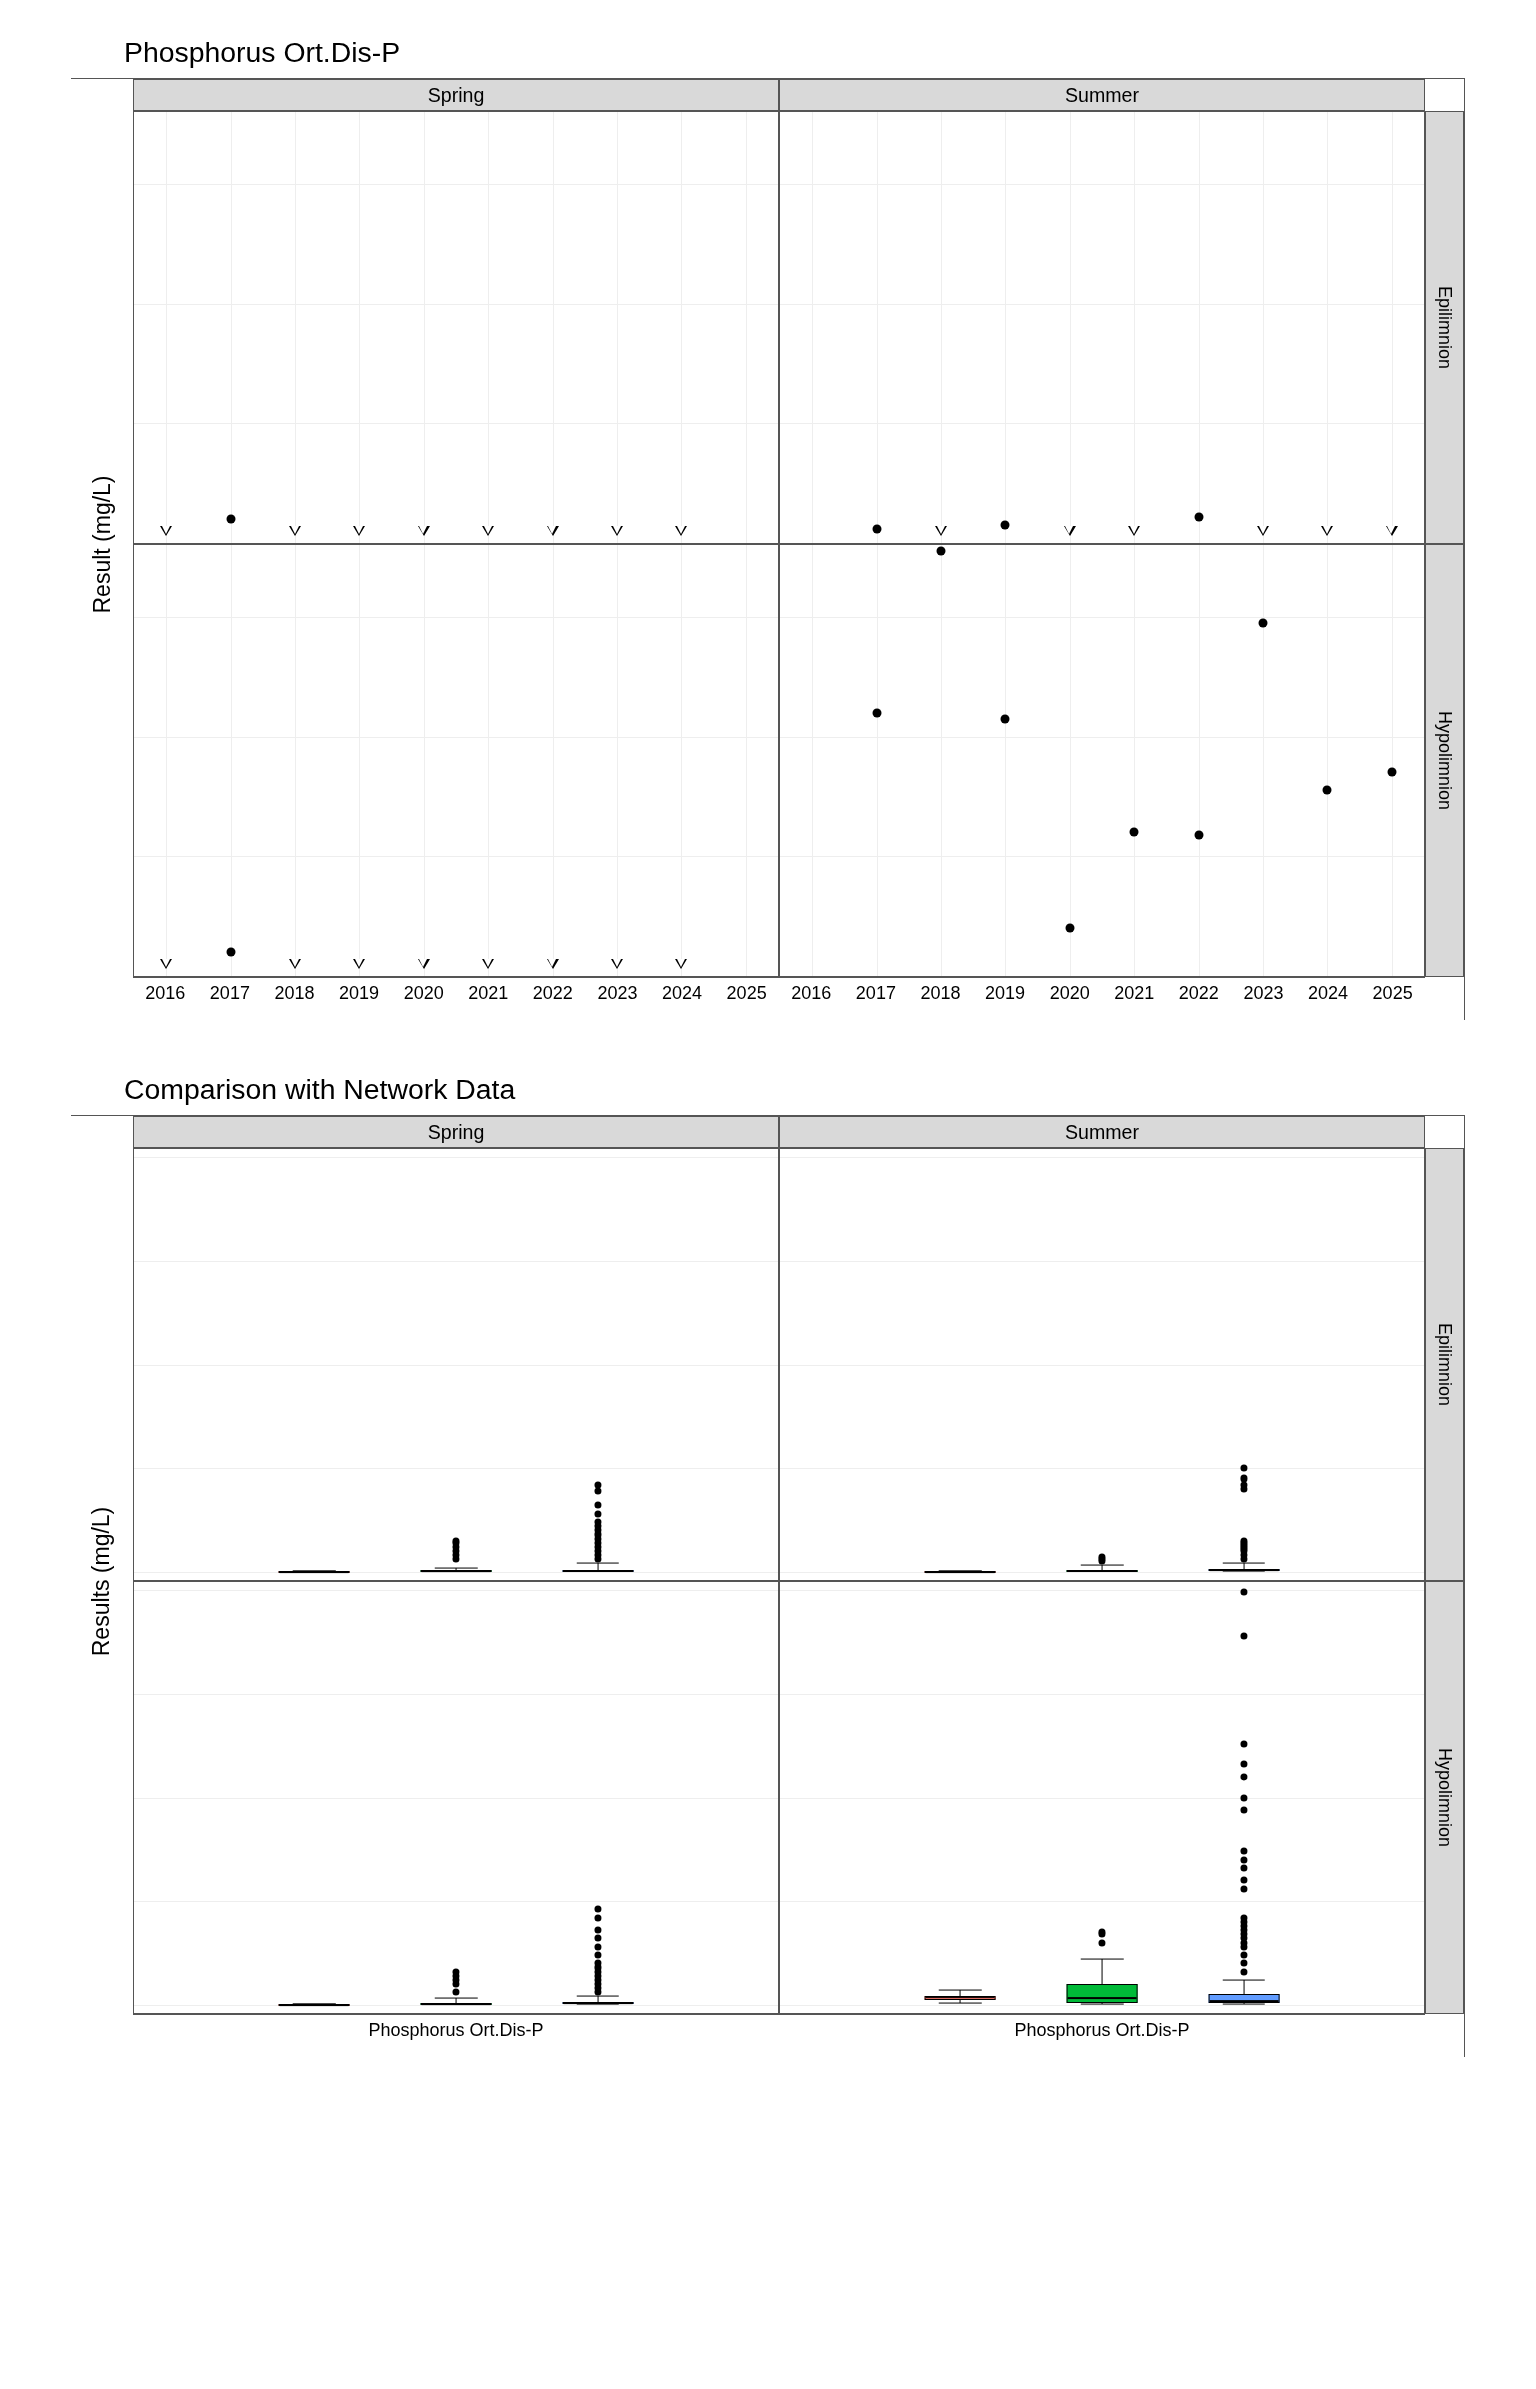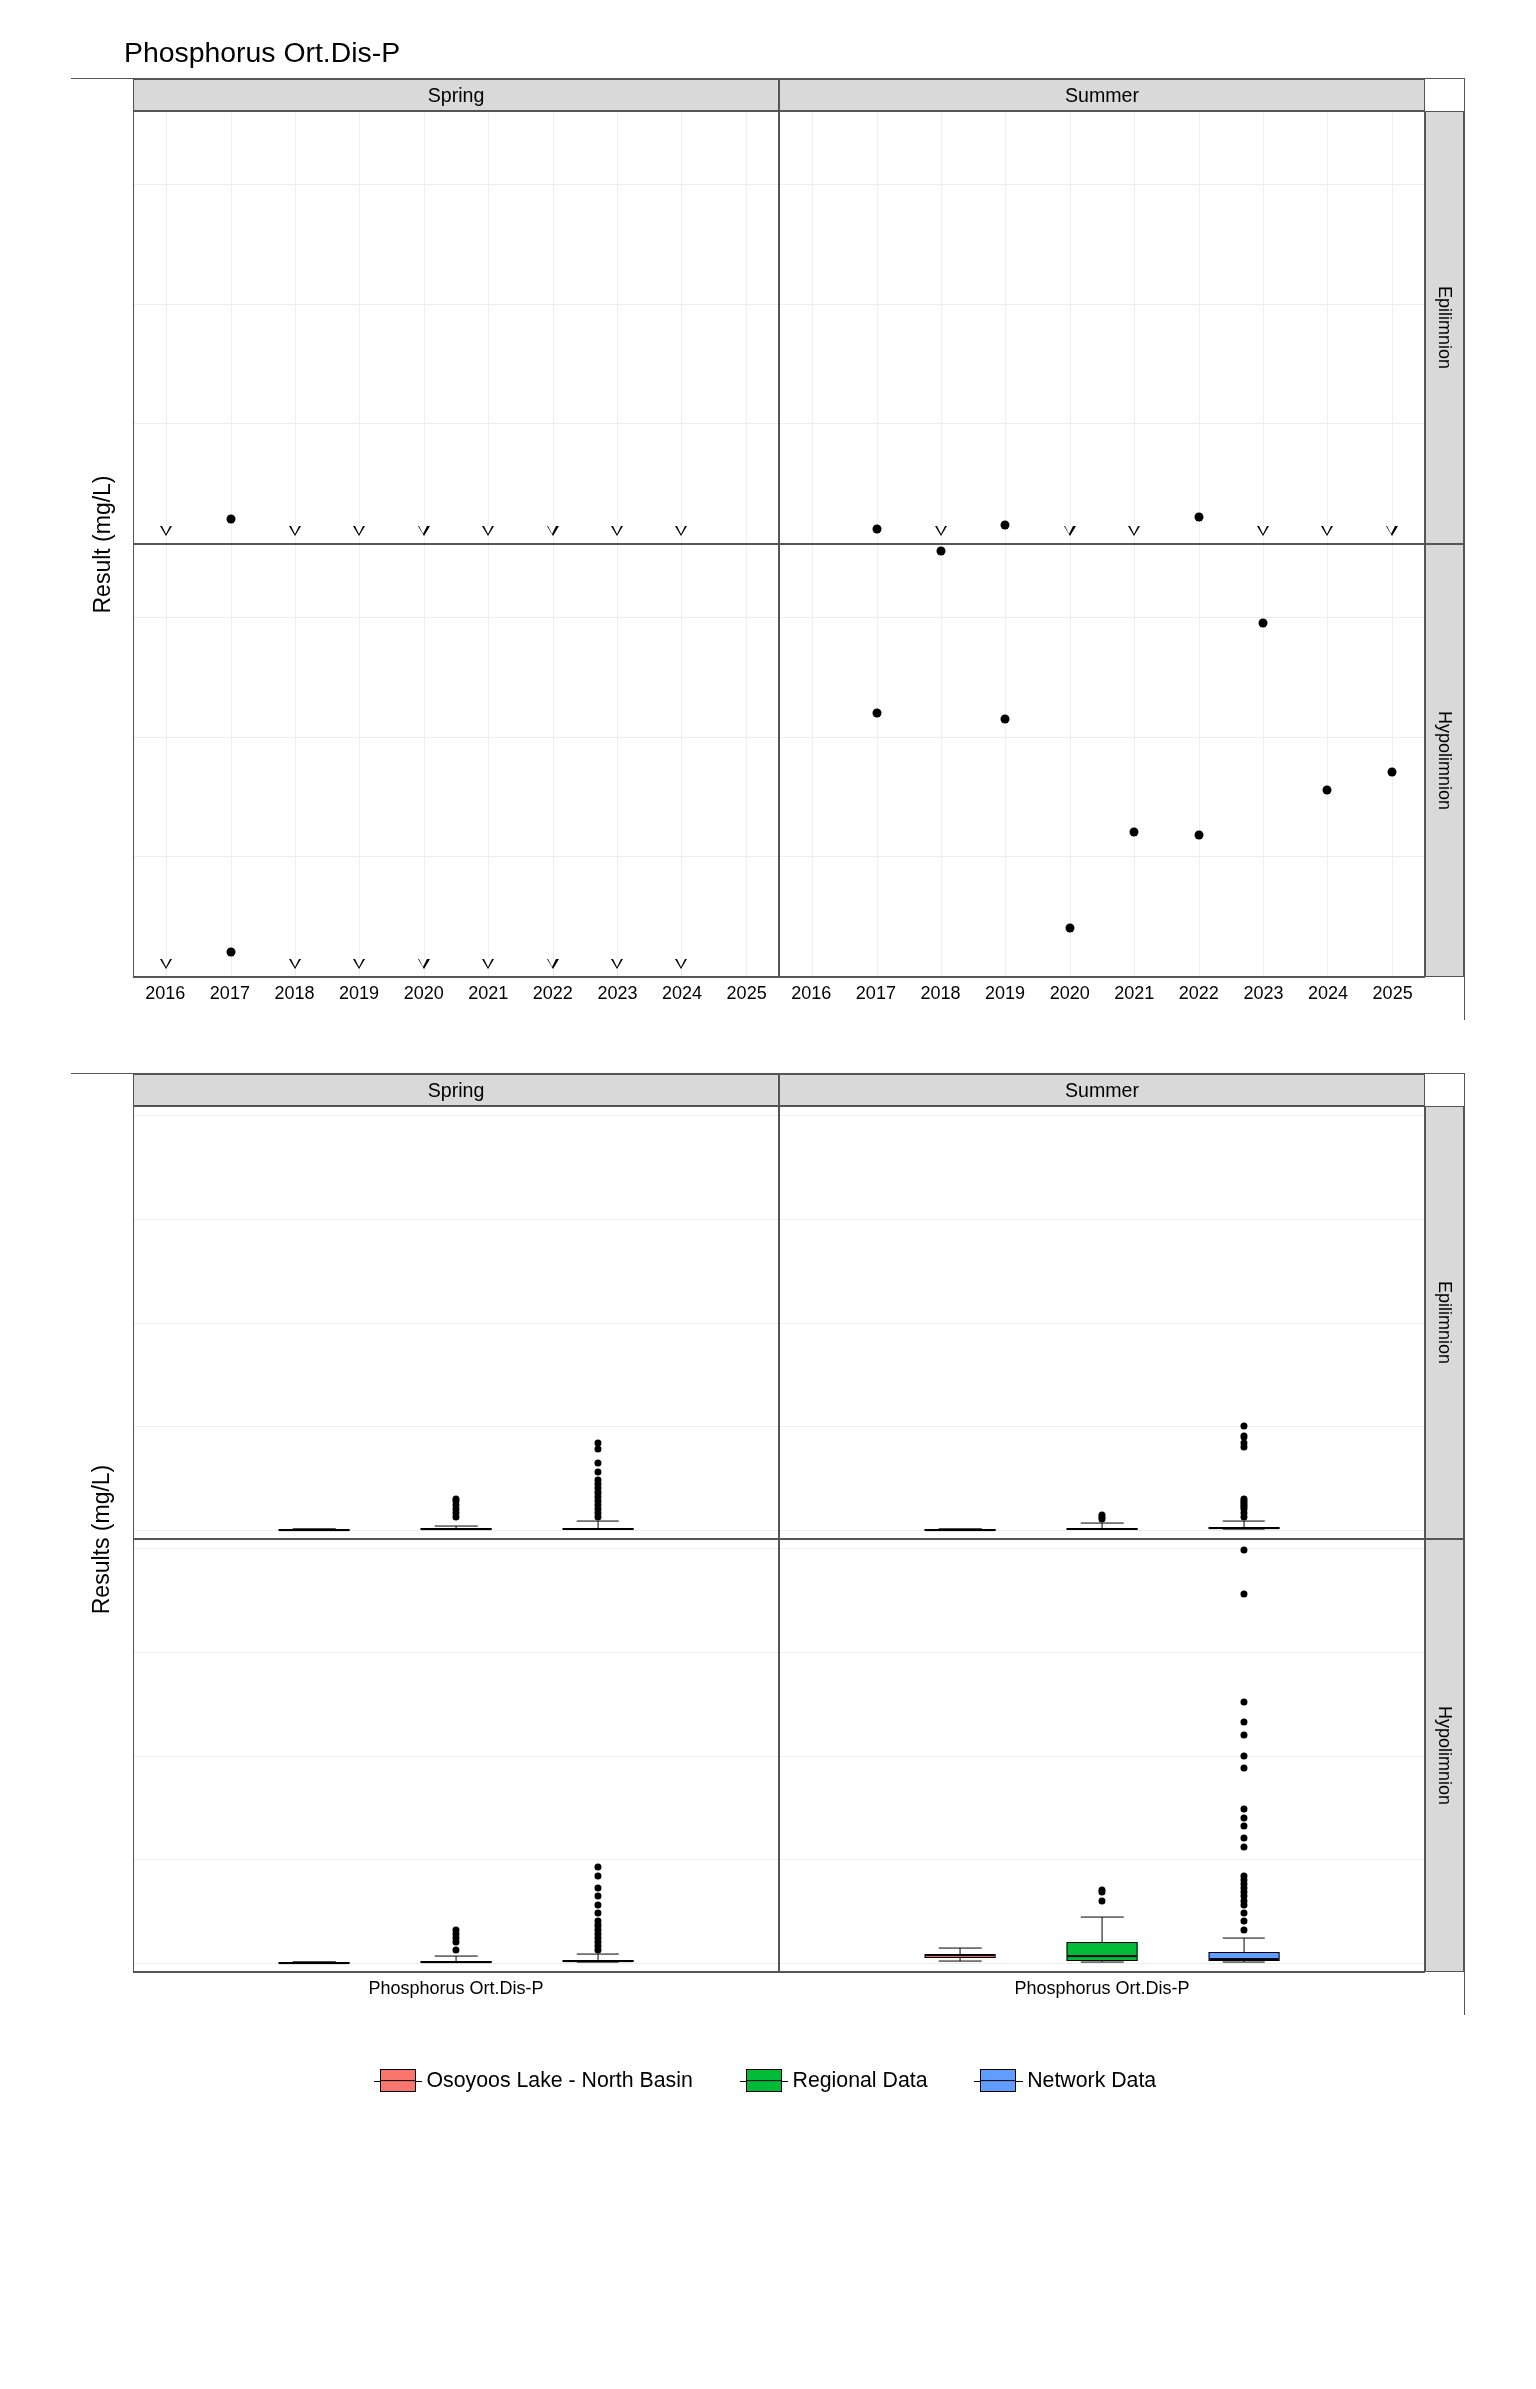--- a/index.html
+++ b/index.html
@@ -298,20 +298,21 @@
           <span>2022</span>
           <span>2023</span>
           <span>2024</span>
           <span>2025</span>
         </div>
       <div class="corner" style="grid-row:4;grid-column:4"></div>
     </div>
   </div>
 
   <div class="chart-block">
+    <h2 class="chart-title">Comparison with Network Data</h2>
     <div class="facet-grid" id="grid2" style="height:942px;">
       <div class="corner" style="grid-row:1;grid-column:1"></div>
       <div class="col-strip">
           <span>Spring</span>
         </div>
       <div class="col-strip">
           <span>Summer</span>
         </div>
       <div class="corner" style="grid-row:1;grid-column:4"></div>
 
@@ -523,38 +524,15 @@
       <div class="x-ticks" id="xt2-0" style="justify-content:center">
           <span>Phosphorus Ort.Dis-P</span>
         </div>
       <div class="x-ticks" id="xt2-1" style="justify-content:center">
           <span>Phosphorus Ort.Dis-P</span>
         </div>
       <div class="corner" style="grid-row:4;grid-column:4"></div>
     </div>
   </div>
 
-  <div class="legend" id="legend">
-      <div class="legend-item">
-        <div class="legend-key" style="background: rgb(248, 118, 109);">
-          <div class="legend-whisk" style="left: -7.1px;"></div>
-          <div class="legend-whisk" style="right: -7.1px;"></div>
-        </div>
-        <span>Osoyoos Lake - North Basin</span>
-      </div>
-      <div class="legend-item">
-        <div class="legend-key" style="background: rgb(0, 186, 56);">
-          <div class="legend-whisk" style="left: -7.1px;"></div>
-          <div class="legend-whisk" style="right: -7.1px;"></div>
-        </div>
-        <span>Regional Data</span>
-      </div>
-      <div class="legend-item">
-        <div class="legend-key" style="background: rgb(97, 156, 255);">
-          <div class="legend-whisk" style="left: -7.1px;"></div>
-          <div class="legend-whisk" style="right: -7.1px;"></div>
-        </div>
-        <span>Network Data</span>
-      </div>
-    </div>
 
 </div>
 
 
 </body></html>

